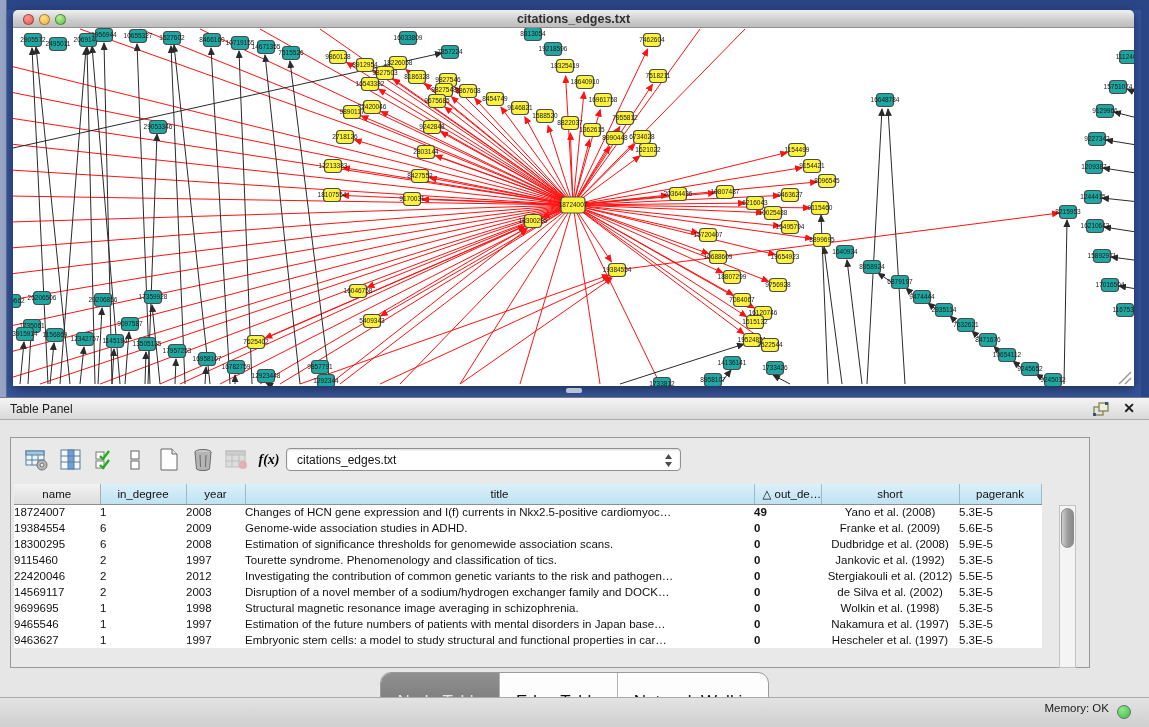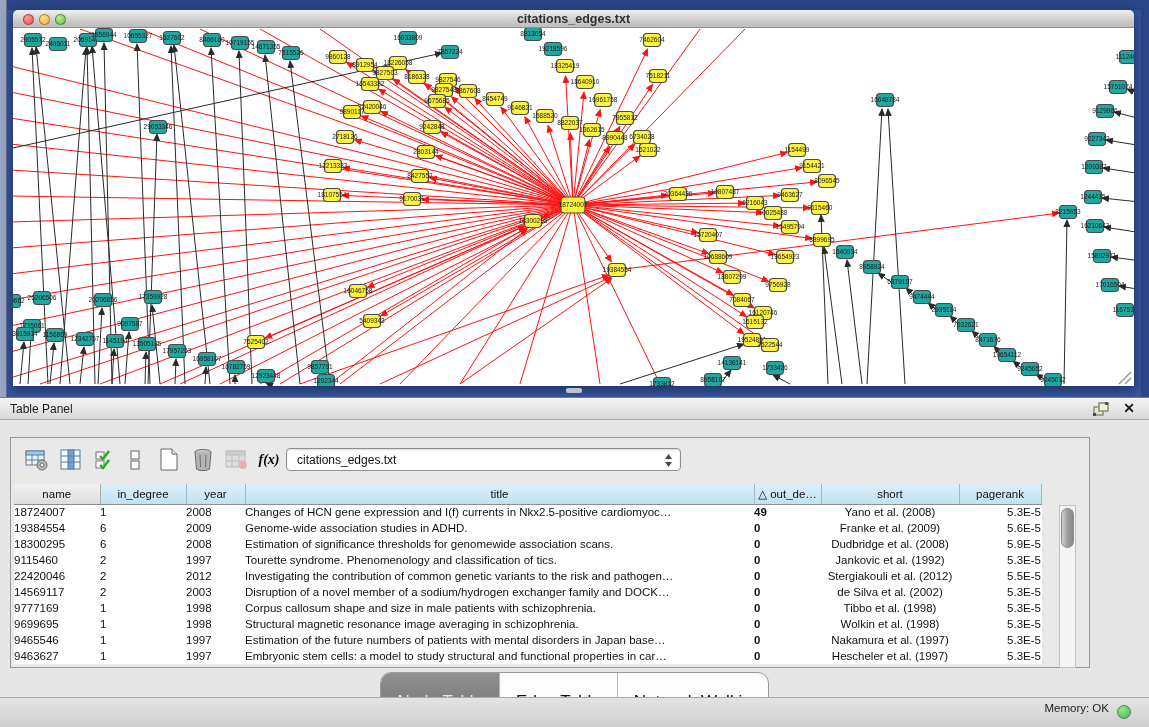--- a/index.html
+++ b/index.html
@@ -45,21 +45,21 @@
   #table-select-arrows{position:absolute;right:7px;top:4px;}
 
   #data-table{position:absolute;left:3px;top:46px;width:1027px;border-collapse:collapse;table-layout:fixed;
     font-size:11.5px;color:#111;background:#fff;}
   #data-table th{height:20px;font-weight:normal;text-align:center;
     background:linear-gradient(#dcf0fa,#bfe2f2);border-right:1px solid #9fb9c6;border-bottom:1px solid #8e8e8e;
     overflow:hidden;white-space:nowrap;}
   #data-table th.plain{background:linear-gradient(#f2f2f2,#dddddd);border-right:1px solid #adadad;margin-top:6px;}
   #data-table td{height:16px;padding:0;overflow:hidden;white-space:nowrap;background:#fff;}
   td.c0{padding-left:7px;} td.c1{padding-left:16px;} td.c2{padding-left:20px;}
-  td.c3{padding-left:8px;} td.c4{padding-left:5px;font-weight:bold;} td.c5{text-align:center;} td.c6{padding-left:6px;text-align:right;}
+  td.c3{padding-left:8px;} td.c4{padding-left:5px;font-weight:bold;} td.c5{text-align:center;} td.c6{padding-left:6px;}
   #table-white{position:absolute;left:3px;top:46px;width:1074px;height:182px;background:#fff;z-index:-1;}
   #vscroll{position:absolute;left:1048px;top:67px;width:17px;height:163px;background:#f4f4f4;
     border:1px solid #c2c2c2;}
   #vscroll-thumb{position:absolute;left:1px;top:2px;width:13px;height:40px;border-radius:7px;
     background:linear-gradient(90deg,#cfcfcf,#9d9d9d 50%,#8a8a8a);border:1px solid #8a8a8a;}
 
   
   #tabs-row{position:absolute;left:0;top:275px;width:100%;height:24px;text-align:center;}
   #seg{display:inline-flex;border:1px solid #9a9a9a;border-radius:11px;overflow:hidden;background:#fdfdfd;
     box-shadow:0 1px 1px rgba(255,255,255,.8);}
@@ -598,21 +598,21 @@
         <col style="width:67px">
           <col style="width:138px">
           <col style="width:82px">
       </colgroup>
       <thead id="table-head">
           <tr>
             <th class="plain">name</th>
             <th>in_degree</th>
             <th>year</th>
             <th>title</th>
-            <th style="text-align: center; padding-left: 1px; margin-left: 42px;">△ out_de…</th>
+            <th style="text-align: left; padding-left: 8px; margin-left: 42px;">△ out_de…</th>
             <th>short</th>
             <th>pagerank</th>
           </tr>
         </thead>
       <tbody id="table-body">
           <tr>
             <td class="c0">18724007</td>
             <td class="c1">1</td>
             <td class="c2">2008</td>
             <td class="c3">Changes of HCN gene expression and I(f) currents in Nkx2.5-positive cardiomyoc…</td>
@@ -659,29 +659,20 @@
           <tr>
             <td class="c0">14569117</td>
             <td class="c1">2</td>
             <td class="c2">2003</td>
             <td class="c3">Disruption of a novel member of a sodium/hydrogen exchanger family and DOCK…</td>
             <td class="c4">0</td>
             <td class="c5">de Silva et al. (2002)</td>
             <td class="c6">5.3E-5</td>
           </tr>
           <tr>
-            <td class="c0">9777169</td>
-            <td class="c1">1</td>
-            <td class="c2">1998</td>
-            <td class="c3">Corpus callosum shape and size in male patients with schizophrenia.</td>
-            <td class="c4">0</td>
-            <td class="c5">Tibbo et al. (1998)</td>
-            <td class="c6">5.3E-5</td>
-          </tr>
-          <tr>
             <td class="c0">9699695</td>
             <td class="c1">1</td>
             <td class="c2">1998</td>
             <td class="c3">Structural magnetic resonance image averaging in schizophrenia.</td>
             <td class="c4">0</td>
             <td class="c5">Wolkin et al. (1998)</td>
             <td class="c6">5.3E-5</td>
           </tr>
           <tr>
             <td class="c0">9465546</td>

